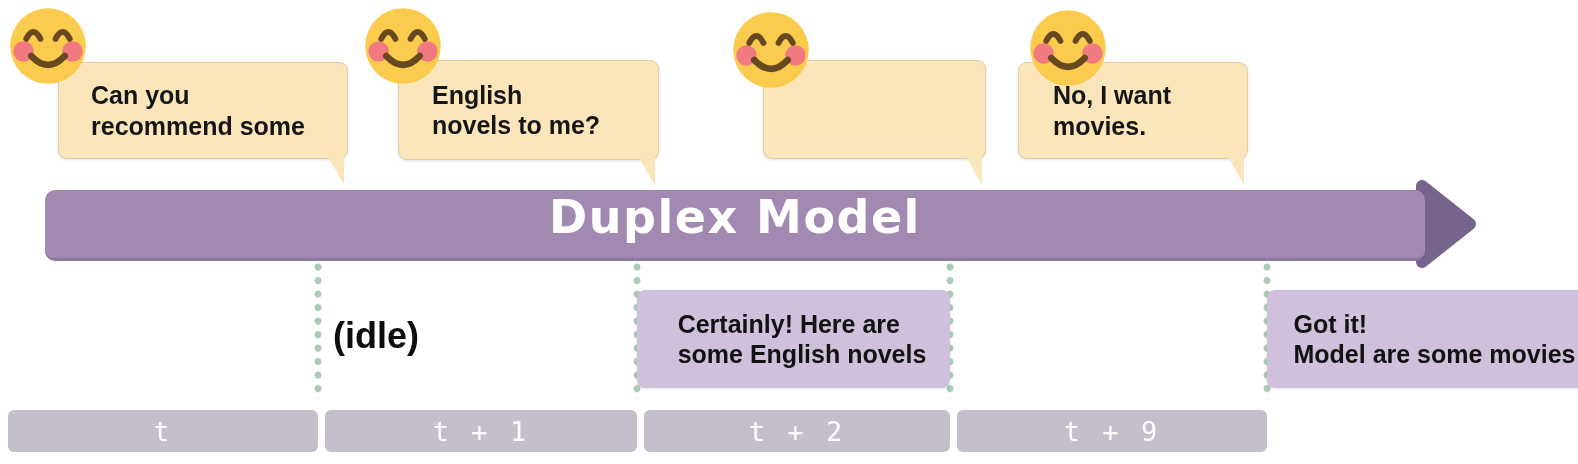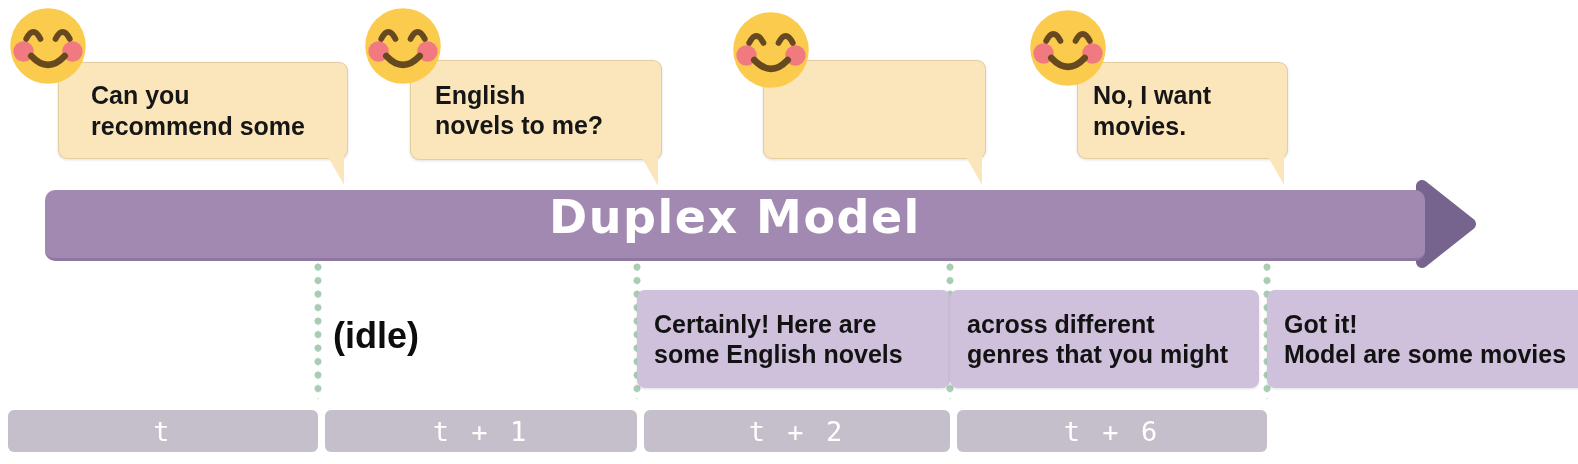--- a/index.html
+++ b/index.html
@@ -55,20 +55,21 @@
     font-size:36px;font-weight:600;color:#0d0d0d;
   }
   .model-box{
     position:absolute;top:290px;height:98px;
     background:var(--model-box,#CFC0DC);
     border-radius:8px;
     box-shadow:0 1px 3px rgba(0,0,0,0.12);
     display:flex;align-items:center;
     font-size:25px;font-weight:600;line-height:1.22;color:#121212;
     white-space:pre-line;
+    justify-content:center;
   }
   
   .time-bar{
     position:absolute;top:410px;height:42px;
     background:var(--time-bar,#C4BFCA);
     border-radius:6px;
     display:flex;align-items:center;justify-content:center;
     color:#ffffff;
     font-family:"DejaVu Sans Mono","Liberation Mono",monospace;
     font-size:27px;letter-spacing:3px;
@@ -110,29 +111,29 @@
     <path d="M8.2 14.8 Q11.4 8.6 14.6 14.8" stroke="#67491F" stroke-width="2.6" fill="none" stroke-linecap="round"></path>
     <path d="M21.4 14.8 Q24.6 8.6 27.8 14.8" stroke="#67491F" stroke-width="2.6" fill="none" stroke-linecap="round"></path>
     <path d="M10.5 22.5 Q18 30.5 25.5 22.5" stroke="#67491F" stroke-width="3" fill="none" stroke-linecap="round"></path>
   </svg>
 
   <div class="bubble" style="left:58px;top:62px;width:256px;height:95px;padding-left:32px">
     <span>Can you
 recommend some</span>
     <span class="tail"></span>
   </div>
-  <div class="bubble" style="left:410px;top:60px;width:226px;height:98px;padding-left:24px">
+  <div class="bubble" style="left:398px;top:60px;width:226px;height:98px;padding-left:33px">
     <span>English
 novels to me?</span>
     <span class="tail"></span>
   </div>
   <div class="bubble" style="left:763px;top:60px;width:191px;height:97px;padding-left:30px">
     <span class="tail"></span>
   </div>
-  <div class="bubble" style="left:1077px;top:62px;width:194px;height:95px;padding-left:15px">
+  <div class="bubble" style="left:1018px;top:62px;width:194px;height:95px;padding-left:34px">
     <span>No, I want
 movies.</span>
     <span class="tail"></span>
   </div>
 
   <div class="timeline-bar">
     <span class="timeline-title">Duplex Model</span>
   </div>
   <svg class="arrowhead" width="68" height="92" viewBox="0 0 68 92">
     <polygon points="8,8 8,84 56,46" fill="#76648E" stroke="#76648E" stroke-width="12" stroke-linejoin="round"></polygon>
@@ -141,35 +142,31 @@
   <div class="dotline" style="left:314px"></div>
   <div class="dotline" style="left:633px"></div>
   <div class="dotline" style="left:946px"></div>
   <div class="dotline" style="left:1263px"></div>
 
   <div class="idle-text">(idle)</div>
   <div class="model-box" style="left:637px;width:296px;padding-left:17px">
     <span>Certainly! Here are
 some English novels</span>
   </div>
-  <div class="model-box" style="left:950px;width:292px;padding-left:17px">
-    <span>across different
-genres that you might</span>
-  </div>
   <div class="model-box" style="left:1267px;width:301px;padding-left:17px">
     <span>Got it!
 Model are some movies</span>
   </div>
 
   <div class="time-bar" style="left:8px;width:310px">
     <span>t</span>
   </div>
   <div class="time-bar" style="left:325px;width:312px">
     <span>t + 1</span>
   </div>
   <div class="time-bar" style="left:644px;width:306px">
     <span>t + 2</span>
   </div>
   <div class="time-bar" style="left:957px;width:310px">
-    <span>t + 6</span>
+    <span>t + 9</span>
   </div>
 
 </div>
 
 </body></html>

